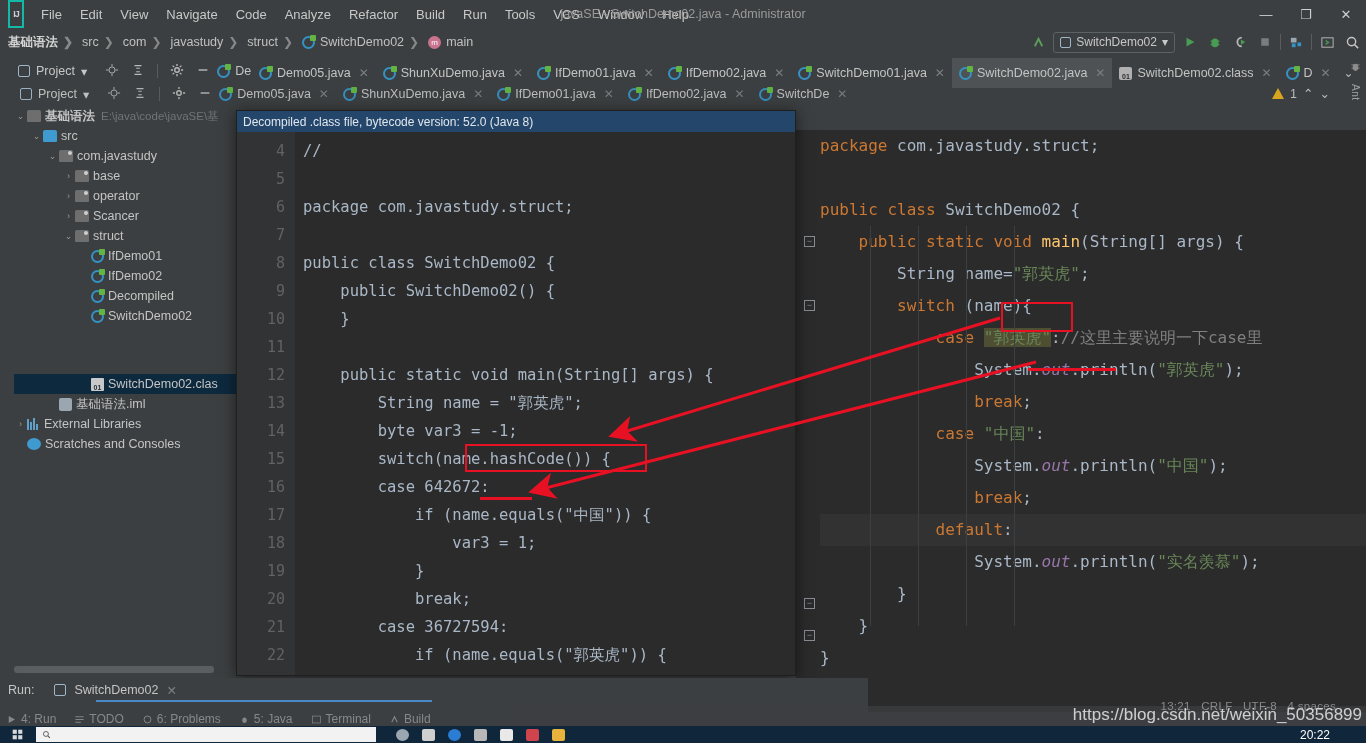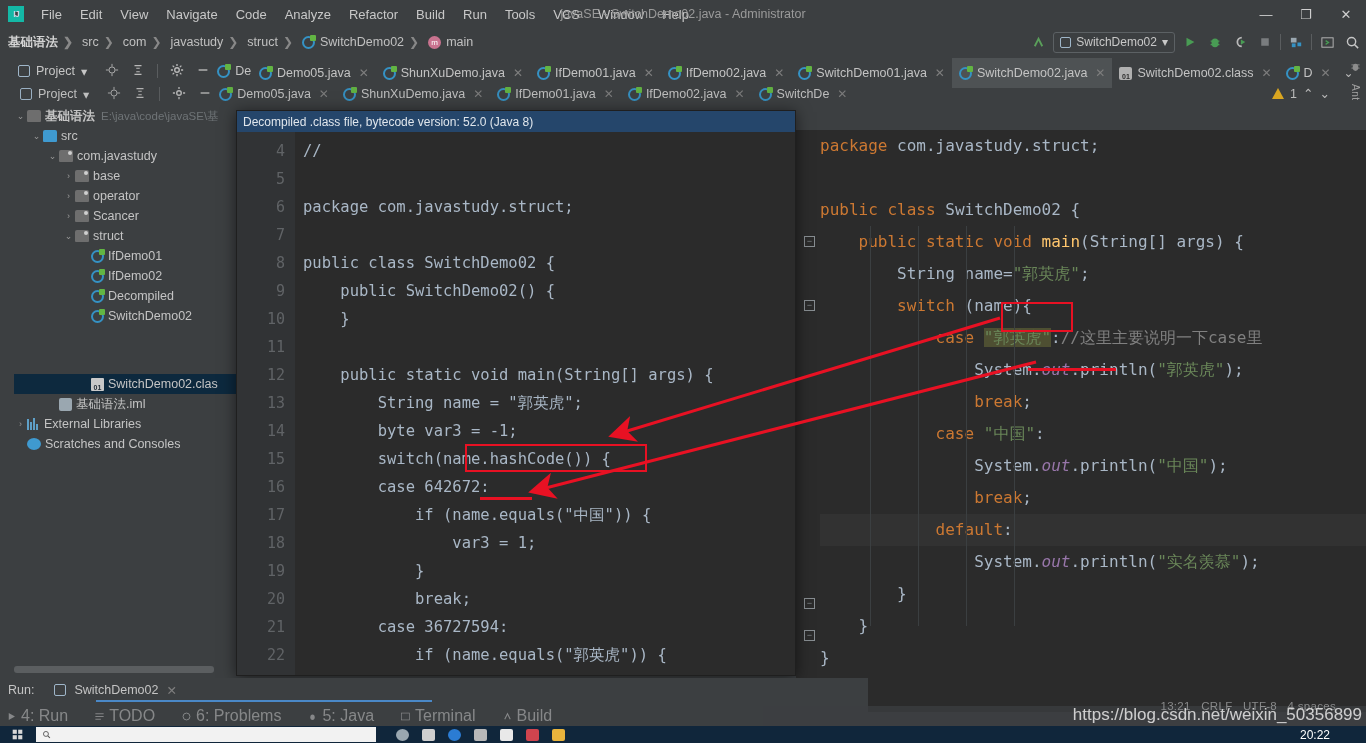--- a/index.html
+++ b/index.html
@@ -4,21 +4,21 @@
 <style>
   * { box-sizing: border-box; margin:0; padding:0; }
   html,body { width:1366px; height:743px; overflow:hidden; background:#3c3f41; }
   body { font-family:"Liberation Sans", sans-serif; font-size:12px; color:#bbbbbb; }
 
   .app { position:relative; width:1366px; height:743px; background:#3c3f41; }
 
   
   .titlebar { position:absolute; left:0; top:0; width:1366px; height:28px;
               background:#3c3f41; display:flex; align-items:center; }
-  .ij-logo { width:16px; height:16px; margin:0 8px 0 8px; border:6px solid #14b8a6;
+  .ij-logo { width:16px; height:28px; margin:0 8px 0 8px; border:2px solid #14b8a6;
              background:#3c3f41; color:#c5d3e0; font-size:9px; font-weight:bold;
              display:flex; align-items:center; justify-content:center; letter-spacing:-1px;}
   .menu { display:flex; align-items:center; gap:0; }
   .menu-item { padding:3px 9px; color:#c8c8c8; font-size:13px; }
   .win-title { position:absolute; left:0; right:0; text-align:center; color:#9a9a9a; font-size:12.5px; pointer-events:none;}
   .win-btns { position:absolute; right:0; top:0; height:28px; display:flex; align-items:center; }
   .win-btn { width:40px; height:28px; display:flex; align-items:center; justify-content:center; color:#cfcfcf; font-size:13px;}
 
   
   .navbar { position:absolute; left:0; top:28px; width:1366px; height:28px;
@@ -108,21 +108,21 @@
   .warn-tri { width:0;height:0;border-left:6px solid transparent;border-right:6px solid transparent;border-bottom:11px solid #d9a520;}
 
   .right-rail { position:absolute; right:0; top:56px; width:22px; height:650px; background:#3c3f41;
                 display:flex; flex-direction:column; align-items:center; padding-top:4px; gap:8px;}
 
   
   .runwin { position:absolute; left:0; top:678px; width:868px; height:36px; background:#3c3f41; }
   .run-row { display:flex; align-items:center; height:24px; gap:8px; padding-left:8px; color:#c4c4c4; font-size:12.5px;}
   .run-underline { position:absolute; left:96px; top:700px; width:336px; height:2px; background:#4a88c7;}
   .bottom-bar { position:absolute; left:0; top:706px; width:1366px; height:20px; background:#3c3f41;
-                display:flex; align-items:center; gap:26px; padding-left:6px; color:#9fa0a1; font-size:16px; opacity:.75;}
+                display:flex; align-items:flex-end; gap:18px; padding-left:6px; color:#9fa0a1; font-size:12px; opacity:.75;}
   .statusbar { position:absolute; right:30px; top:700px; color:#9fa0a1; font-size:11.5px; letter-spacing:.3px; opacity:.8;}
 
   .watermark { position:absolute; right:4px; top:705px; color:#e8e8e8; font-size:17px; opacity:.85;
                font-family:"Liberation Sans", sans-serif; }
 
   
   .taskbar { position:absolute; left:0; top:726px; width:1366px; height:17px; background:#10263b; display:flex; align-items:center;}
   .tb-start { width:34px; height:17px; display:flex; align-items:center; justify-content:center;}
   .tb-search { width:340px; height:15px; background:#f2f2f2; margin-left:2px; display:flex; align-items:center; padding-left:6px;}
   .tb-icons { display:flex; align-items:center; gap:13px; margin-left:20px; }

